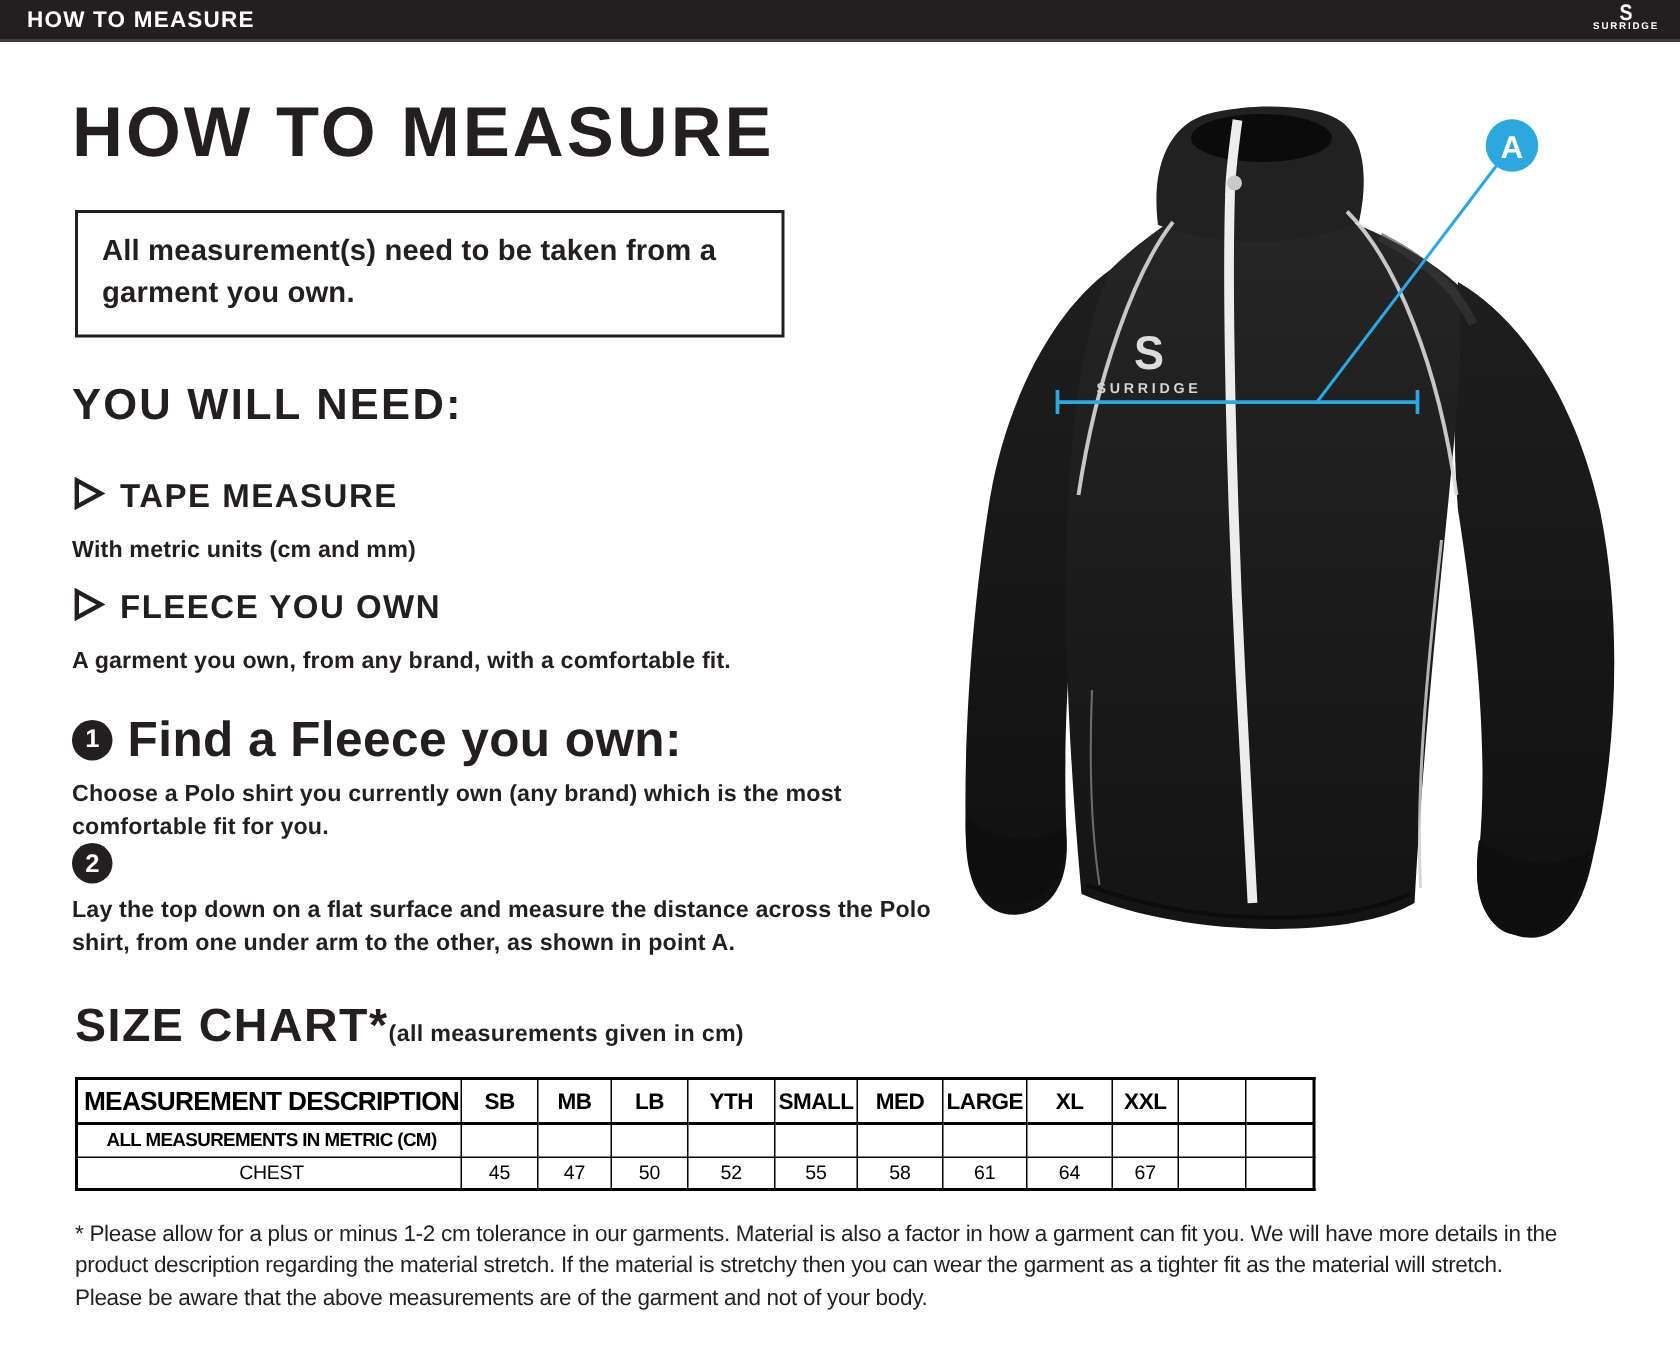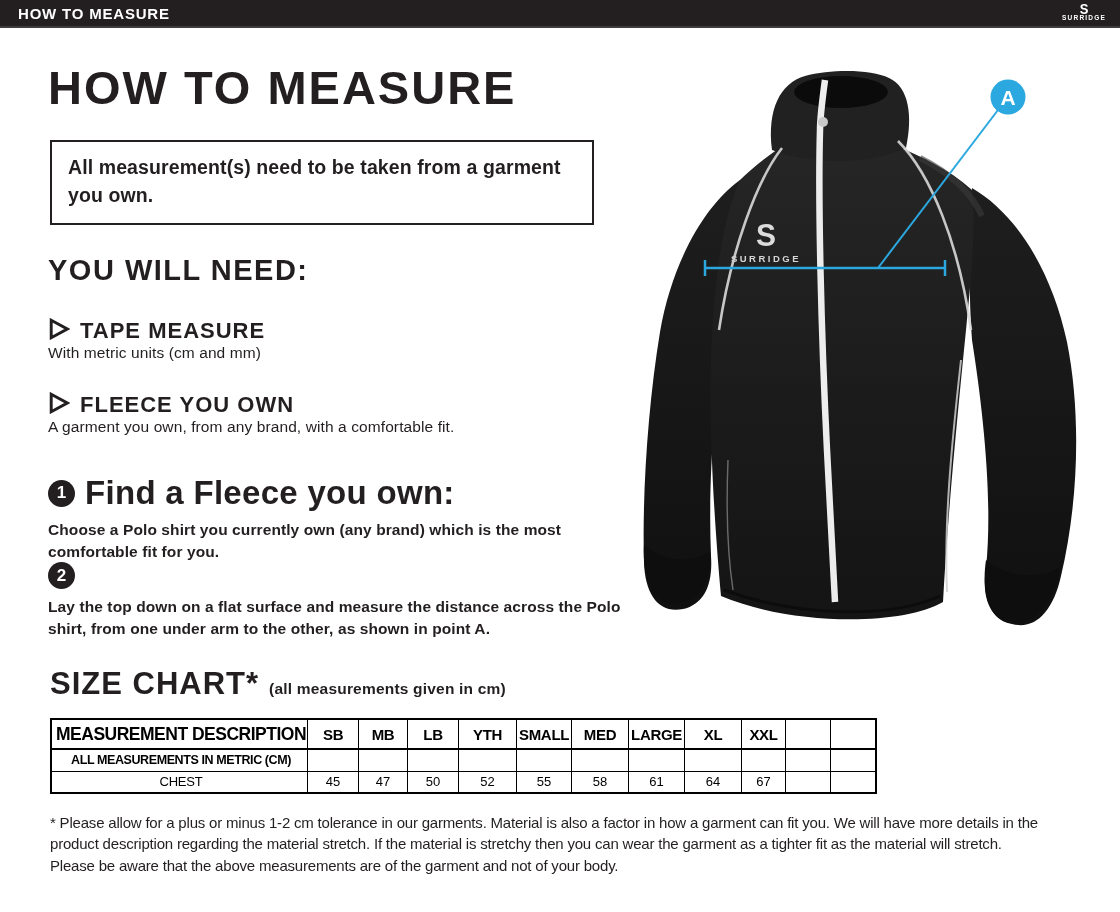--- a/index.html
+++ b/index.html
@@ -17,45 +17,45 @@
   .topbar-title{color:#ffffff;font-size:15px;font-weight:bold;letter-spacing:.8px;}
   .topbar-brand{display:flex;flex-direction:column;align-items:center;line-height:1;}
   .topbar-brand .s-glyph{color:#fff;font-weight:bold;font-size:13px;line-height:.8;transform:scaleY(1.15);}
   .topbar-brand .brand-word{color:#fff;font-size:6.5px;font-weight:bold;letter-spacing:1.2px;margin-top:1px;}
   
   .h1{
     position:absolute;left:48px;top:64px;font-size:47px;font-weight:bold;letter-spacing:2px;
     color:#231f20;line-height:1;
   }
   .notebox{
-    position:absolute;left:50px;top:140px;width:544px;box-sizing:border-box;
+    position:absolute;left:50px;top:140px;width:473px;box-sizing:border-box;
     border:2.5px solid #231f20;padding:12px 16px 14px 16px;
   }
   .notebox-text{font-size:19.5px;font-weight:bold;line-height:1.42;letter-spacing:.1px;}
   .need-heading{
     position:absolute;left:48px;top:254px;font-size:29px;font-weight:bold;letter-spacing:1.5px;
   }
   .need-item{position:absolute;left:48px;}
   .need-item-1{top:318px;}
   .need-item-2{top:392px;}
   .need-row{display:flex;align-items:flex-start;gap:10px;}
   .tri-icon{width:22px;height:22px;flex:0 0 auto;}
   .need-label{font-size:22px;font-weight:bold;letter-spacing:1px;}
-  .need-desc{font-size:15.5px;font-weight:normal;margin-top:0;letter-spacing:.1px;}
+  .need-desc{font-size:15.5px;font-weight:bold;margin-top:14px;letter-spacing:.1px;}
   .step{position:absolute;left:48px;}
   .step-1{top:474px;}
   .step-2{top:562px;}
   .step-head{display:flex;align-items:center;gap:10px;}
   .step-badge{
     width:27px;height:27px;border-radius:50%;background:#231f20;color:#fff;
     display:flex;align-items:center;justify-content:center;font-size:17px;font-weight:bold;flex:0 0 auto;
   }
   .step-title{font-size:33px;font-weight:bold;letter-spacing:.3px;}
   .step-desc{font-size:15.5px;font-weight:bold;line-height:1.45;margin-top:7px;width:575px;letter-spacing:.1px;}
-  .sizechart-heading{position:absolute;left:50px;top:666px;display:flex;align-items:baseline;gap:10px;justify-content:space-between;}
+  .sizechart-heading{position:absolute;left:50px;top:666px;display:flex;align-items:baseline;gap:0;justify-content:space-between;}
   .sizechart-title{font-size:31px;font-weight:bold;letter-spacing:1px;}
   .sizechart-sub{font-size:15.5px;font-weight:bold;letter-spacing:.2px;}
   
   .size-table{
     position:absolute;left:50px;top:718px;border-collapse:collapse;table-layout:fixed;
     border:2px solid #000;
   }
   .size-table th,.size-table td{
     border:1px solid #000;box-sizing:border-box;overflow:hidden;white-space:nowrap;
     font-family:"Liberation Sans", sans-serif;color:#000;text-align:center;

